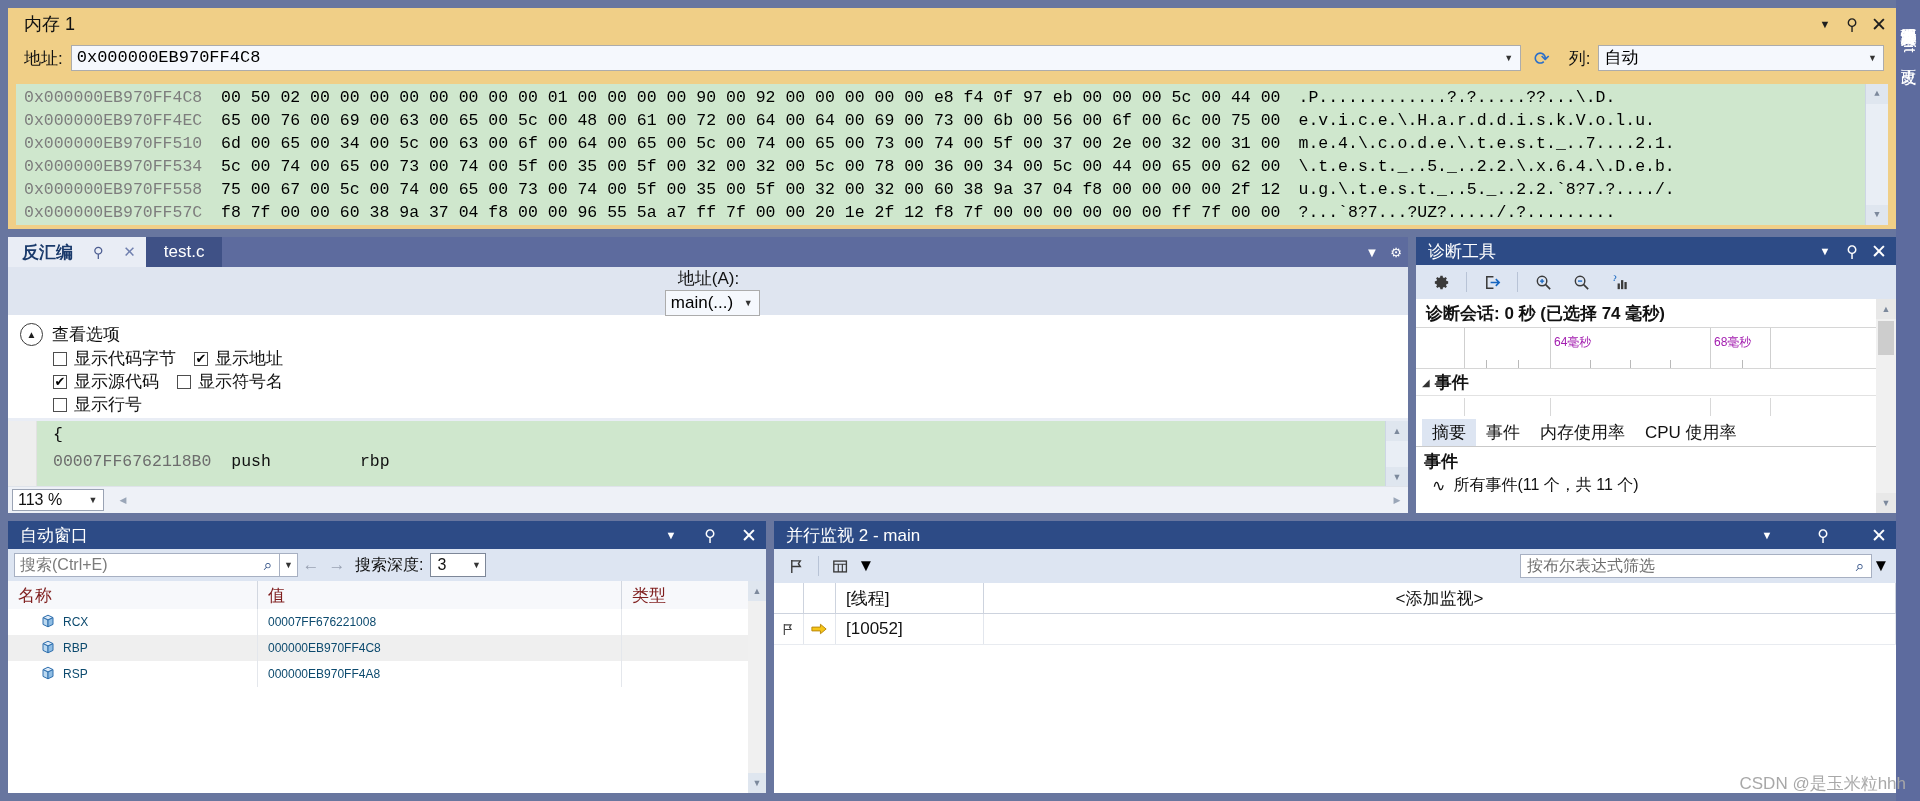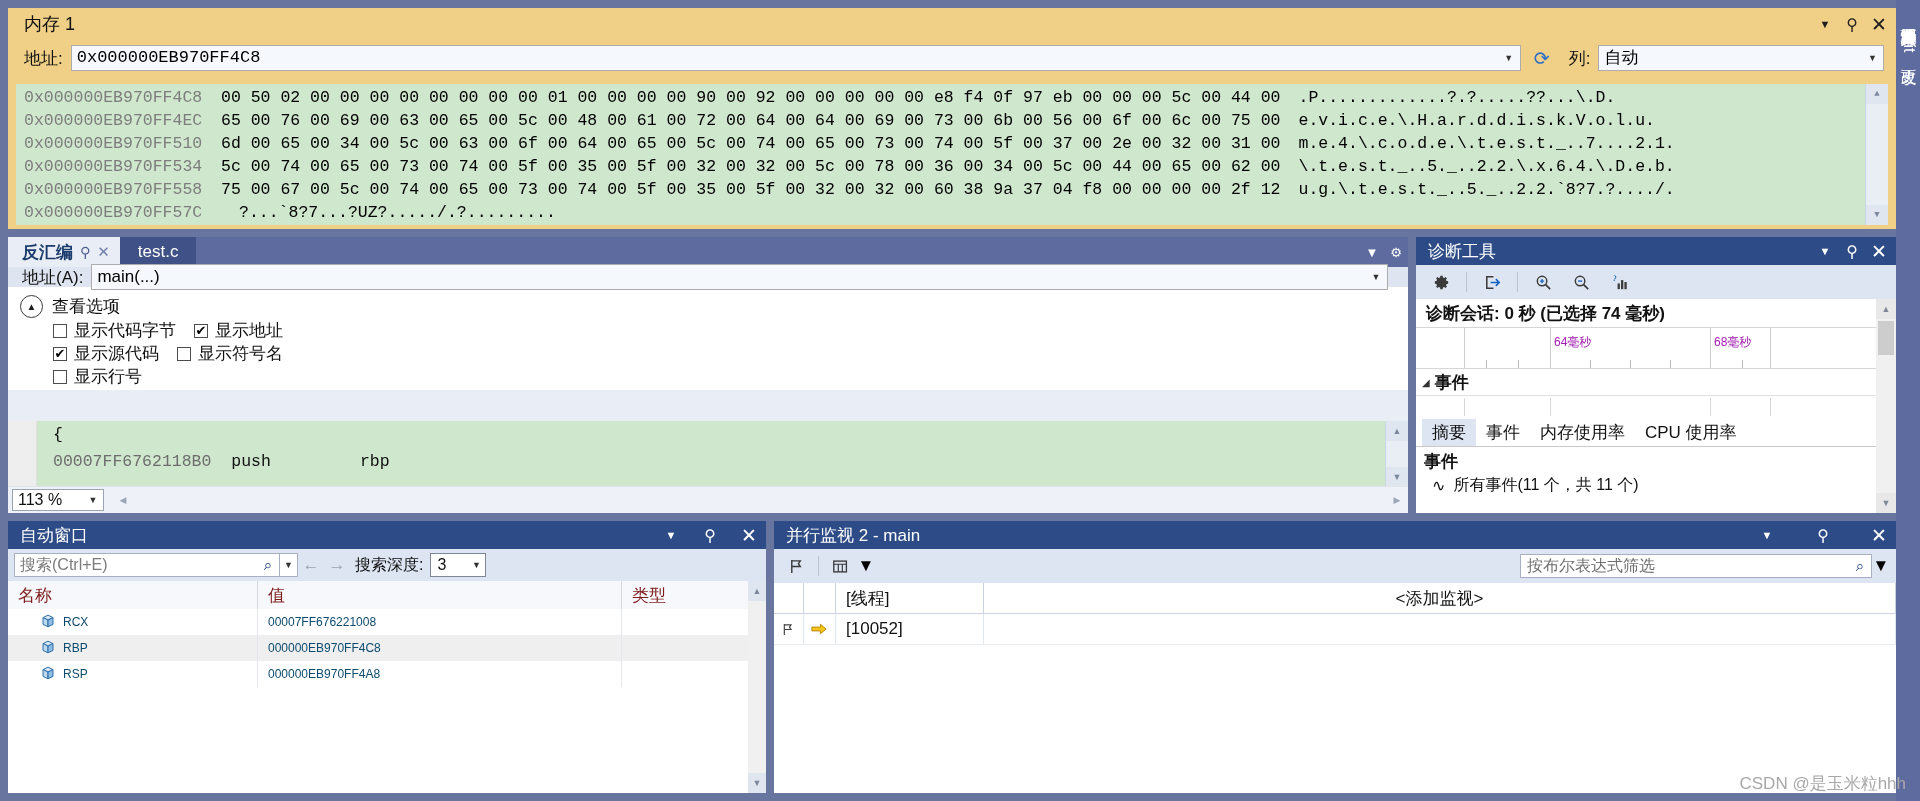--- a/index.html
+++ b/index.html
@@ -70,32 +70,32 @@
     position:absolute;right:0;top:0;width:22px;bottom:0;background:#e9eef5;
     border-left:1px solid #cdd6e4;display:flex;flex-direction:column;justify-content:space-between;
   }
   .sb-arrow{height:20px;display:flex;align-items:center;justify-content:center;font-size:9px;color:#7c899c;background:#dfe6ef;}
 
   
   #disasm{left:8px;top:237px;width:1400px;height:276px;background:#e9edf5;}
   .tabstrip{display:flex;align-items:stretch;height:30px;background:#5d6b9e;}
   .tab{
     display:flex;align-items:center;padding:0 10px 0 14px;font-size:17px;
-    color:#fff;background:#5d6b9e;gap:7px;white-space:nowrap;
+    color:#fff;background:#5d6b9e;gap:20px;white-space:nowrap;
   }
   .tab.active{background:#e9edf5;color:#1a3a6b;font-weight:bold;}
   .tab .tab-pin{font-size:14px;color:#4b5c90;}
   .tab .tab-x{font-size:15px;color:#6f7fae;}
   .tab.inactive{background:#3f5186;color:#ffffff;padding:0 18px;}
   .tabstrip .spacer{flex:1;background:#5d6b9e;}
   .tabstrip .tb-btn{
     width:24px;display:flex;align-items:center;justify-content:center;
     color:#fff;font-size:13px;background:#5d6b9e;
   }
-  .disasm-addrbar{display:flex;align-items:center;height:20px;background:#dfe5f0;padding:0 20px 0 14px;}
+  .disasm-addrbar{display:flex;align-items:center;height:48px;background:#dfe5f0;padding:0 5px 0 14px;flex-direction:column;}
   .disasm-addrbar .lbl{font-size:17px;color:#111;margin-right:8px;}
   #disasm-combo{flex:1;}
   #disasm-combo .cval{font-family:"Liberation Sans",sans-serif;font-size:17px;}
 
   .viewopts{background:#fff;padding:6px 0 2px 0;}
   .vo-head{display:flex;align-items:center;gap:9px;padding-left:12px;height:26px;}
   .circ-chev{
     width:21px;height:21px;border-radius:50%;border:1.6px solid #3a3a3a;
     display:flex;align-items:center;justify-content:center;font-size:10px;color:#1e1e1e;
   }
@@ -278,21 +278,21 @@
       </div>
     </div>
 
     <div class="mem-body">
       <div class="mem-rows" id="mem-rows">
           <div class="mem-row"><span class="maddr">0x000000EB970FF4C8</span><span class="mhex">00 50 02 00 00 00 00 00 00 00 00 01 00 00 00 00 90 00 92 00 00 00 00 00 e8 f4 0f 97 eb 00 00 00 5c 00 44 00</span><span class="mascii">.P.............?.?.....??...\.D.</span></div>
           <div class="mem-row"><span class="maddr">0x000000EB970FF4EC</span><span class="mhex">65 00 76 00 69 00 63 00 65 00 5c 00 48 00 61 00 72 00 64 00 64 00 69 00 73 00 6b 00 56 00 6f 00 6c 00 75 00</span><span class="mascii">e.v.i.c.e.\.H.a.r.d.d.i.s.k.V.o.l.u.</span></div>
           <div class="mem-row"><span class="maddr">0x000000EB970FF510</span><span class="mhex">6d 00 65 00 34 00 5c 00 63 00 6f 00 64 00 65 00 5c 00 74 00 65 00 73 00 74 00 5f 00 37 00 2e 00 32 00 31 00</span><span class="mascii">m.e.4.\.c.o.d.e.\.t.e.s.t._..7....2.1.</span></div>
           <div class="mem-row"><span class="maddr">0x000000EB970FF534</span><span class="mhex">5c 00 74 00 65 00 73 00 74 00 5f 00 35 00 5f 00 32 00 32 00 5c 00 78 00 36 00 34 00 5c 00 44 00 65 00 62 00</span><span class="mascii">\.t.e.s.t._..5._..2.2.\.x.6.4.\.D.e.b.</span></div>
           <div class="mem-row"><span class="maddr">0x000000EB970FF558</span><span class="mhex">75 00 67 00 5c 00 74 00 65 00 73 00 74 00 5f 00 35 00 5f 00 32 00 32 00 60 38 9a 37 04 f8 00 00 00 00 2f 12</span><span class="mascii">u.g.\.t.e.s.t._..5._..2.2.`8?7.?..../.</span></div>
-          <div class="mem-row"><span class="maddr">0x000000EB970FF57C</span><span class="mascii">?...`8?7...?UZ?...../.?.........</span></div>
+          <div class="mem-row"><span class="maddr">0x000000EB970FF57C</span><span class="mhex">f8 7f 00 00 60 38 9a 37 04 f8 00 00 96 55 5a a7 ff 7f 00 00 20 1e 2f 12 f8 7f 00 00 00 00 00 00 ff 7f 00 00</span><span class="mascii">?...`8?7...?UZ?...../.?.........</span></div>
         </div>
       <div class="mem-scroll">
         <div class="sb-arrow">▲</div>
         <div class="sb-arrow">▼</div>
       </div>
     </div>
   </div>
 
   <div class="panel" id="disasm">
     <div class="tabstrip">

